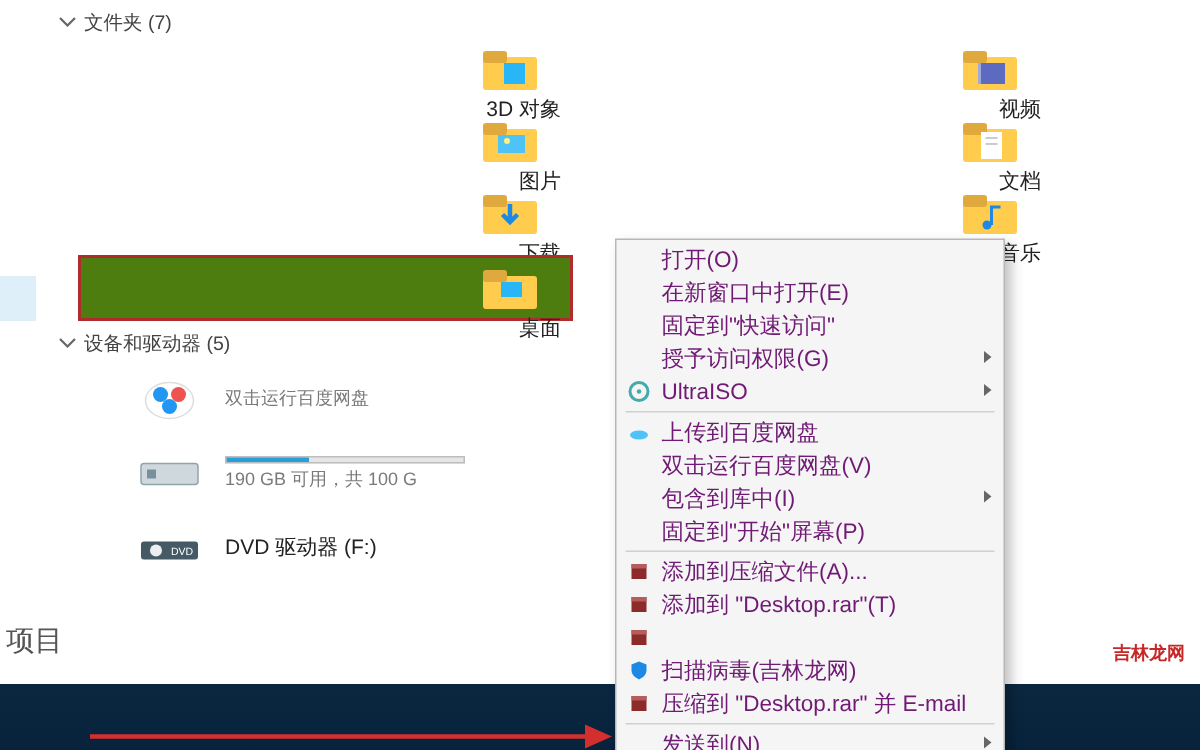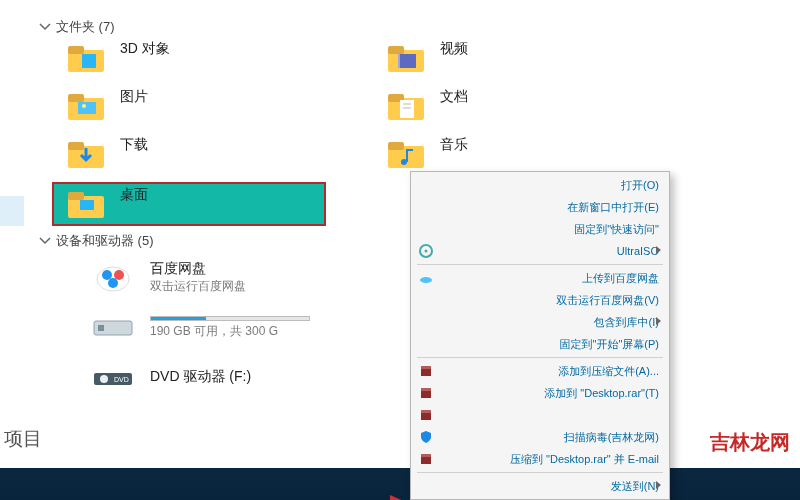--- a/index.html
+++ b/index.html
@@ -22,29 +22,30 @@
   }
   .chev { display:inline-block; width:14px; height:14px; margin-right:4px;}
   .chev svg{width:14px;height:14px;}
   .folder-grid {
     padding-left: 60px;
     display: grid;
     grid-template-columns: 320px 320px;
     row-gap: 4px;
   }
   .folder-item {
-    display: flex; align-items: flex-start;
+    display: flex; align-items: flex-end;
     height: 44px;
     padding: 2px 6px;
+    flex-direction: column;
   }
   .folder-item.selected {
-    background: #14b8a6;
+    background: #4d7c0f;
     border: 2px solid #b02b2b;
     margin-left: -8px; padding-left: 12px;
-    width: 274px;
+    width: 330px;
   }
   .ficon { width: 40px; height: 36px; display:flex; align-items:center; justify-content:center; margin-right:14px;}
   .ficon svg { width: 40px; height: 36px; }
   .flabel { font-size: 14px; color:#222; }
   .fsub { font-size: 12px; color:#7a7a7a; }
   .drive-list { padding-left: 90px; }
   .drive-item { display:flex; align-items:center; height:50px; }
   .drive-icon { width:46px; height:40px; display:flex; align-items:center; justify-content:center; margin-right:14px;}
   .drive-icon svg{width:46px;height:40px;}
   .drive-text { display:flex; flex-direction:column; justify-content:center;}
@@ -67,46 +68,46 @@
   
   .ctx {
     position:absolute; left:410px; top:155px; width:260px;
     background:#f5f5f5; border:1px solid #b7b7b7;
     box-shadow: 4px 4px 8px rgba(0,0,0,.25);
     padding:2px 0;
   }
   .ctx-item{
     display:flex; align-items:center;
     height:22px; padding:0 10px 0 30px;
-    font-size:11px; color:#0369a1;
-    position:relative; cursor:default;justify-content:flex-end;
+    font-size:15px; color:#701a75;
+    position:relative; cursor:default;
   }
   .ctx-item .cicon{
     position:absolute; left:6px; top:2px; width:18px;height:18px;
     display:flex;align-items:center;justify-content:center;
   }
   .ctx-item .cicon svg{width:16px;height:16px;}
   .ctx-sep{ height:1px; background:#d0d0d0; margin:2px 6px;}
   .ctx-submenu-ind{
     position:absolute; right:8px; top:6px; width:0;height:0;
     border-top:4px solid transparent;border-bottom:4px solid transparent;
     border-left:5px solid #666;
   }
   .watermark{
     position:absolute; right:10px; bottom:60px;
-    font-size:20px; font-weight:bold; color:#c62828;
+    font-size:12px; font-weight:bold; color:#c62828;
     text-shadow:0 0 3px #fff;
   }
 </style>
 </head>
 <body>
 
 <div class="container">
 
-  <div class="section-header" style="margin-top:16px;margin-left:30px;">
+  <div class="section-header" style="margin-top:4px;margin-left:30px;">
     <span class="chev">
       <svg viewBox="0 0 14 14">
           <path d="M2 4 l5 5 l5 -5" fill="none" stroke="#666" stroke-width="1.5"></path>
         </svg>
     </span>
     <span>文件夹 (7)</span>
   </div>
 
   <div class="folder-grid">
 
@@ -209,37 +210,36 @@
     <div class="drive-item">
       <span class="drive-icon">
         <svg viewBox="0 0 46 40">
             <ellipse cx="23" cy="22" rx="16" ry="12" fill="#fff" stroke="#ddd"></ellipse>
             <circle cx="17" cy="18" r="5" fill="#2196f3"></circle>
             <circle cx="29" cy="18" r="5" fill="#ef5350"></circle>
             <circle cx="23" cy="26" r="5" fill="#2196f3"></circle>
           </svg>
       </span>
       <div class="drive-text">
-        <span class="flabel">百度网盘</span>
         <span class="fsub">双击运行百度网盘</span>
       </div>
     </div>
 
     <div class="drive-item">
       <span class="drive-icon">
         <svg viewBox="0 0 46 40">
             <rect x="4" y="14" width="38" height="14" rx="2" fill="#cfd8dc" stroke="#90a4ae"></rect>
             <rect x="8" y="18" width="6" height="6" fill="#78909c"></rect>
           </svg>
       </span>
       <div class="drive-text">
         <div class="drive-bar">
             <div class="drive-bar-fill"></div>
           </div>
-        <span class="fsub">190 GB 可用，共 300 G</span>
+        <span class="fsub">190 GB 可用，共 100 G</span>
       </div>
     </div>
 
     <div class="drive-item">
       <span class="drive-icon">
         <svg viewBox="0 0 46 40">
             <rect x="4" y="16" width="38" height="12" rx="2" fill="#455a64"></rect>
             <circle cx="14" cy="22" r="4" fill="#eceff1"></circle>
             <text x="24" y="25" font-size="7" fill="#fff">DVD</text>
           </svg>
@@ -265,20 +265,24 @@
     <div class="ctx-item">
         <span>打开(O)</span>
       </div>
     <div class="ctx-item">
         <span>在新窗口中打开(E)</span>
       </div>
     <div class="ctx-item">
         <span>固定到"快速访问"</span>
       </div>
     <div class="ctx-item">
+        <span>授予访问权限(G)</span>
+        <span class="ctx-submenu-ind"></span>
+      </div>
+    <div class="ctx-item">
       <span class="cicon">
           <svg viewBox="0 0 16 16">
             <circle cx="8" cy="8" r="6" fill="none" stroke="#4aa" stroke-width="2"></circle>
             <circle cx="8" cy="8" r="1.5" fill="#4aa"></circle>
           </svg>
         </span>
       <span>UltraISO</span>
         <span class="ctx-submenu-ind"></span>
     </div>
     <div class="ctx-sep"></div>

